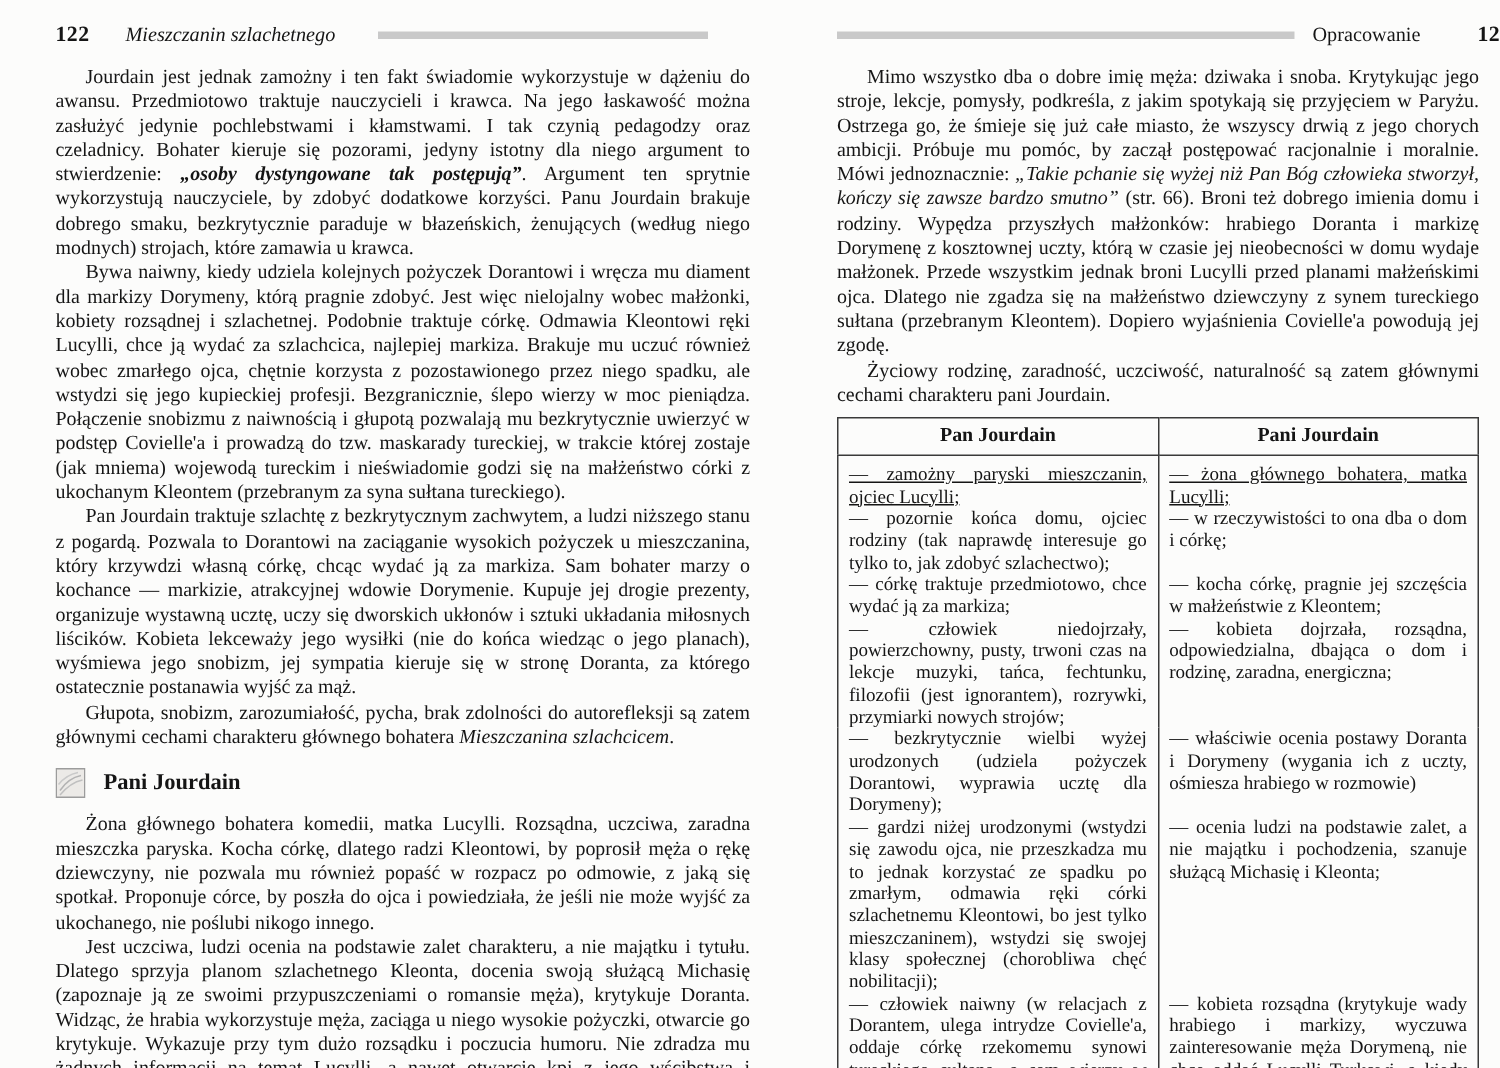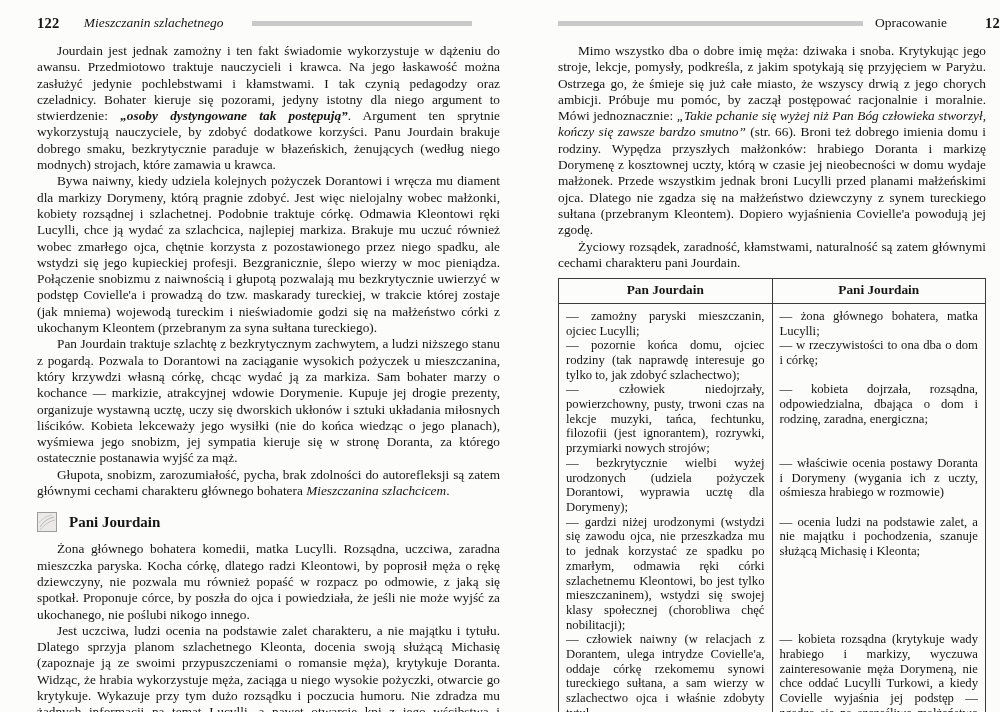--- a/index.html
+++ b/index.html
@@ -58,21 +58,21 @@
     text-align:center; padding:4px 6px 5px 6px;
     border-bottom:1px solid #3a3a3a;
   }
   .char-table th:first-child, .char-table td:first-child {
     border-right:1px solid #3a3a3a;
   }
   .char-table td {
     vertical-align:top; text-align:justify;
     padding:0 7px; width:50%;
   }
-  .char-table tbody tr:first-child td { padding-top:5px; }
+  .char-table tbody tr:first-child td { padding-top:5px;text-decoration:underline; }
   .char-table tbody tr:last-child  td { padding-bottom:6px; }
 
   .b  { font-weight:normal; }
   .i  { font-style:italic; }
   .bi { font-weight:bold; font-style:italic; }
 </style>
 </head>
 <body>
 
 <div class="page page-left">
@@ -109,38 +109,42 @@
 
 <div class="page page-right">
   <div class="running-head right">
     <span class="headbar bar-right"></span>
     <span class="runtitle">Opracowanie</span>
     <span class="pagenum">123</span>
   </div>
 
   <div class="body-text">
       <p class="para"><span>Mimo wszystko </span><span class="b">dba o dobre imię męża</span><span>: dziwaka i snoba. Krytykując jego stroje, lekcje, pomysły, podkreśla, z jakim spotykają się przyjęciem w Paryżu. Ostrzega go, że śmieje się już całe miasto, że wszyscy drwią z jego chorych ambicji. </span><span class="b">Próbuje mu pomóc, by zaczął postępować racjonalnie i moralnie.</span><span> Mówi jednoznacznie: </span><span class="i">„Takie pchanie się wyżej niż Pan Bóg człowieka stworzył, kończy się zawsze bardzo smutno”</span><span> (str. 66). </span><span class="b">Broni też dobrego imienia domu i rodziny.</span><span> Wypędza przyszłych małżonków: hrabiego Doranta i markizę Dorymenę z kosztownej uczty, którą w czasie jej nieobecności w domu wydaje małżonek. Przede wszystkim jednak </span><span class="b">broni Lucylli przed planami małżeńskimi ojca</span><span>. Dlatego nie zgadza się na małżeństwo dziewczyny z synem tureckiego sułtana (przebranym Kleontem). Dopiero wyjaśnienia Covielle'a powodują jej zgodę.</span></p>
-      <p class="para"><span class="b">Życiowy rozsądek, zaradność, kłamstwami, naturalność</span><span> są zatem głównymi cechami charakteru pani Jourdain.</span></p>
+      <p class="para"><span class="b">Życiowy rodzinę, zaradność, uczciwość, naturalność</span><span> są zatem głównymi cechami charakteru pani Jourdain.</span></p>
     </div>
 
   <table class="char-table">
     <thead>
       <tr>
         <th>Pan Jourdain</th>
         <th>Pani Jourdain</th>
       </tr>
     </thead>
     <tbody>
         <tr>
           <td><span>— zamożny paryski mieszczanin, ojciec Lucylli;</span></td>
           <td><span>— żona głównego bohatera, matka Lucylli;</span></td>
         </tr>
         <tr>
           <td><span>— pozornie końca domu, ojciec rodziny (tak naprawdę </span><span class="b">interesuje go tylko to, jak zdobyć szlachectwo</span><span>);</span></td>
           <td><span>— w rzeczywistości to ona </span><span class="b">dba o dom i córkę</span><span>;</span></td>
+        </tr>
+        <tr>
+          <td><span>— </span><span class="b">córkę traktuje przedmiotowo</span><span>, chce wydać ją za markiza;</span></td>
+          <td><span>— </span><span class="b">kocha córkę</span><span>, pragnie jej szczęścia w małżeństwie z Kleontem;</span></td>
         </tr>
         <tr>
           <td><span>— człowiek </span><span class="b">niedojrzały, powierzchowny, pusty</span><span>, trwoni czas na lekcje muzyki, tańca, fechtunku, filozofii (jest ignorantem), rozrywki, przymiarki nowych strojów;</span></td>
           <td><span>— kobieta </span><span class="b">dojrzała, rozsądna, odpowiedzialna</span><span>, dbająca o dom i rodzinę, zaradna, energiczna;</span></td>
         </tr>
         <tr>
           <td><span>— bezkrytycznie </span><span class="b">wielbi wyżej urodzonych</span><span> (udziela pożyczek Dorantowi, wyprawia ucztę dla Dorymeny);</span></td>
           <td><span>— </span><span class="b">właściwie ocenia</span><span> postawy Doranta i Dorymeny (wygania ich z uczty, ośmiesza hrabiego w rozmowie)</span></td>
         </tr>
         <tr>

